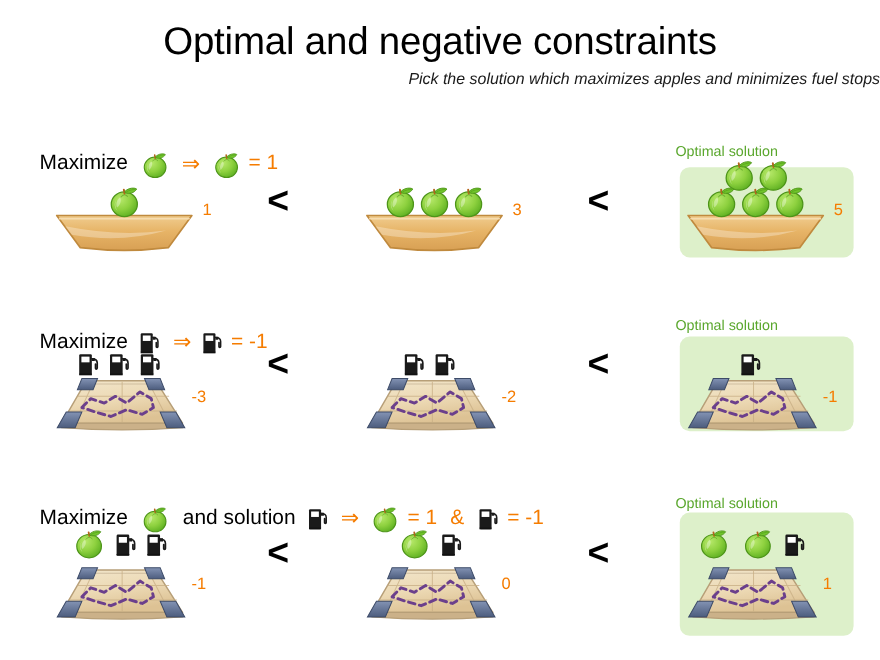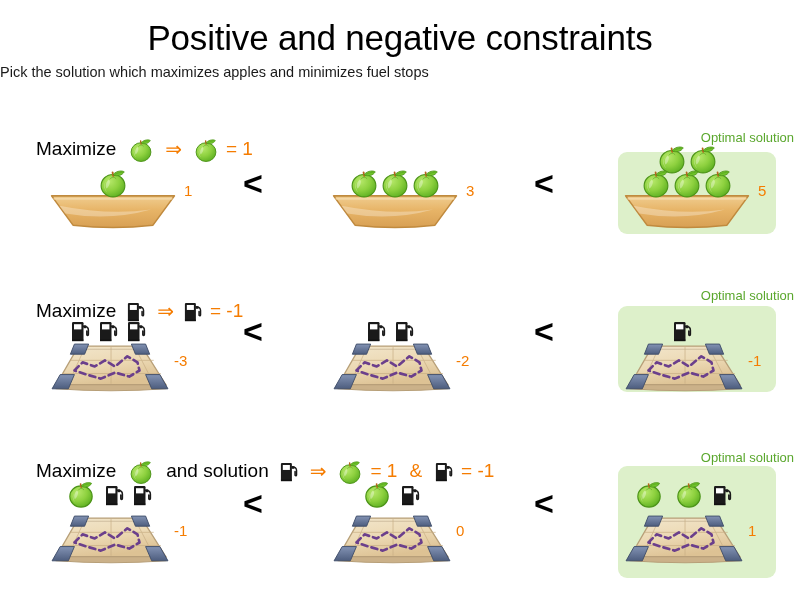--- a/index.html
+++ b/index.html
@@ -21,23 +21,24 @@
     position: absolute;
     top: 18px; left: 0; width: 800px;
     text-align: center;
     font-size: 35px;
     color: #000000;
     letter-spacing: -0.2px;
   }
   .subtitle {
     position: absolute;
     top: 64px; left: 0; width: 800px;
-    text-align: left;
+    text-align: right;
     font-size: 14.5px;
     color: #1a1a1a;
+    font-style: italic;
   }
 
   
   .row { position: absolute; left: 0; width: 800px; }
   .row-label {
     position: absolute;
     left: 36px;
     top: 0;
     height: 34px;
     display: flex;
@@ -73,21 +74,21 @@
     font-size: 34px;
     font-weight: bold;
     color: #000;
     font-family: "Liberation Sans", sans-serif;
   }
 
   
   .optimal-label {
     position: absolute;
     width: 180px;
-    text-align: right;
+    text-align: left;
     font-size: 13px;
     color: #5aa72d;
   }
   .optimal-box {
     position: absolute;
     background: #ddf0ca;
     border-radius: 9px;
   }
 
   
@@ -113,21 +114,21 @@
   .map { position: absolute; }
   .map svg { display: block; }
 
   .inline-icon { display: inline-block; vertical-align: middle; }
 </style>
 </head>
 <body>
 
 <div id="page">
 
-  <div class="title">Positive and negative constraints</div>
+  <div class="title">Optimal and negative constraints</div>
   <div class="subtitle">Pick the solution which maximizes apples and minimizes fuel stops</div>
 
   <div class="row" id="row1" style="top:112px;">
     <div class="row-label">
       <span class="word">Maximize</span>
       <span class="inline-icon apple-inline" style="position:relative;width:30px;height:30px;"><svg width="30" height="30" viewBox="0 0 34 34">
     <defs>
       <radialGradient id="ag30" cx="35%" cy="30%" r="75%">
         <stop offset="0%" stop-color="#b6e86a"></stop>
         <stop offset="55%" stop-color="#8ed13f"></stop>

